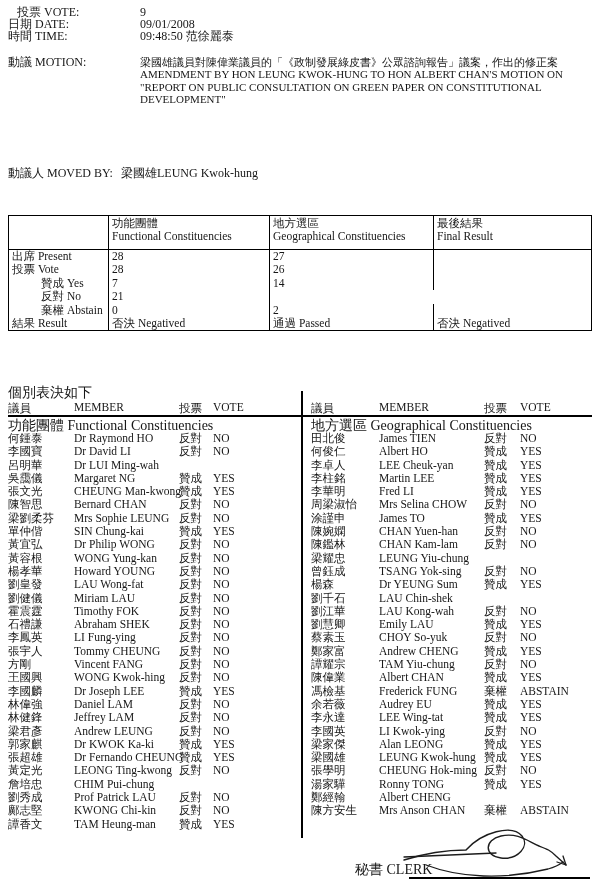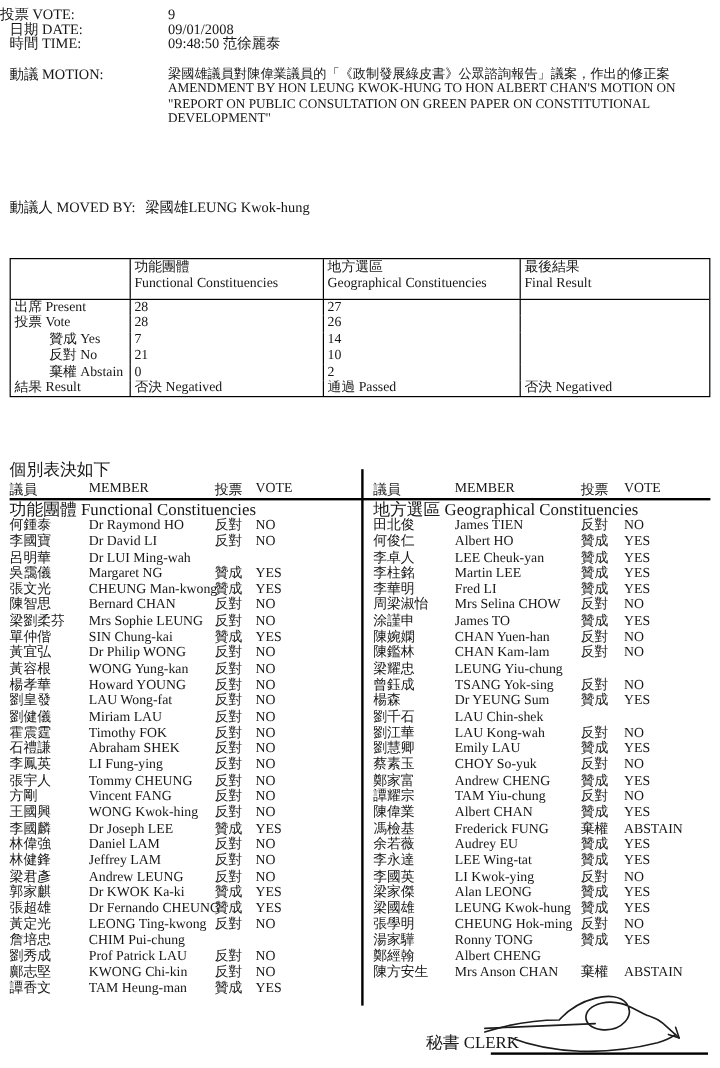--- a/index.html
+++ b/index.html
@@ -30,21 +30,21 @@
   .vcell{white-space:nowrap;overflow:visible;}
   .hline{background:#000;height:2px;}
   .vline{background:#000;width:1.5px;}
   .ulinethin{background:#000;height:1.5px;}
 </style>
 </head>
 <body>
 
 <div class="page">
 
-  <div class="abs t12" style="left:0;top:6px">投票 VOTE:</div>
+  <div class="abs t12" style="left:17px;top:6px">投票 VOTE:</div>
   <div class="abs t12" style="left:140px;top:6px">9</div>
   <div class="abs t12" style="left:8px;top:18px">日期 DATE:</div>
   <div class="abs t12" style="left:140px;top:18px">09/01/2008</div>
   <div class="abs t12" style="left:8px;top:30px">時間 TIME:</div>
   <div class="abs t12" style="left:140px;top:30px">09:48:50 范徐麗泰</div>
 
   <div class="abs t12" style="left:8px;top:56px">動議 MOTION:</div>
   <div class="abs motion" style="left:140px;top:56px;width:455px">
     <div>梁國雄議員對陳偉業議員的「《政制發展綠皮書》公眾諮詢報告」議案，作出的修正案</div>
     <div>AMENDMENT BY HON LEUNG KWOK-HUNG TO HON ALBERT CHAN'S MOTION ON</div>
@@ -86,21 +86,20 @@
         </div>
         <div class="srow">
           <div class="scell indent">贊成 Yes</div>
           <div class="scell">7</div>
           <div class="scell">14</div>
           <div class="scell"></div>
         </div>
         <div class="srow">
           <div class="scell indent">反對 No</div>
           <div class="scell">21</div>
-          <div class="scell">10</div>
           <div class="scell"></div>
         </div>
         <div class="srow">
           <div class="scell indent">棄權 Abstain</div>
           <div class="scell">0</div>
           <div class="scell">2</div>
           <div class="scell"></div>
         </div>
         <div class="srow">
           <div class="scell">結果 Result</div>

